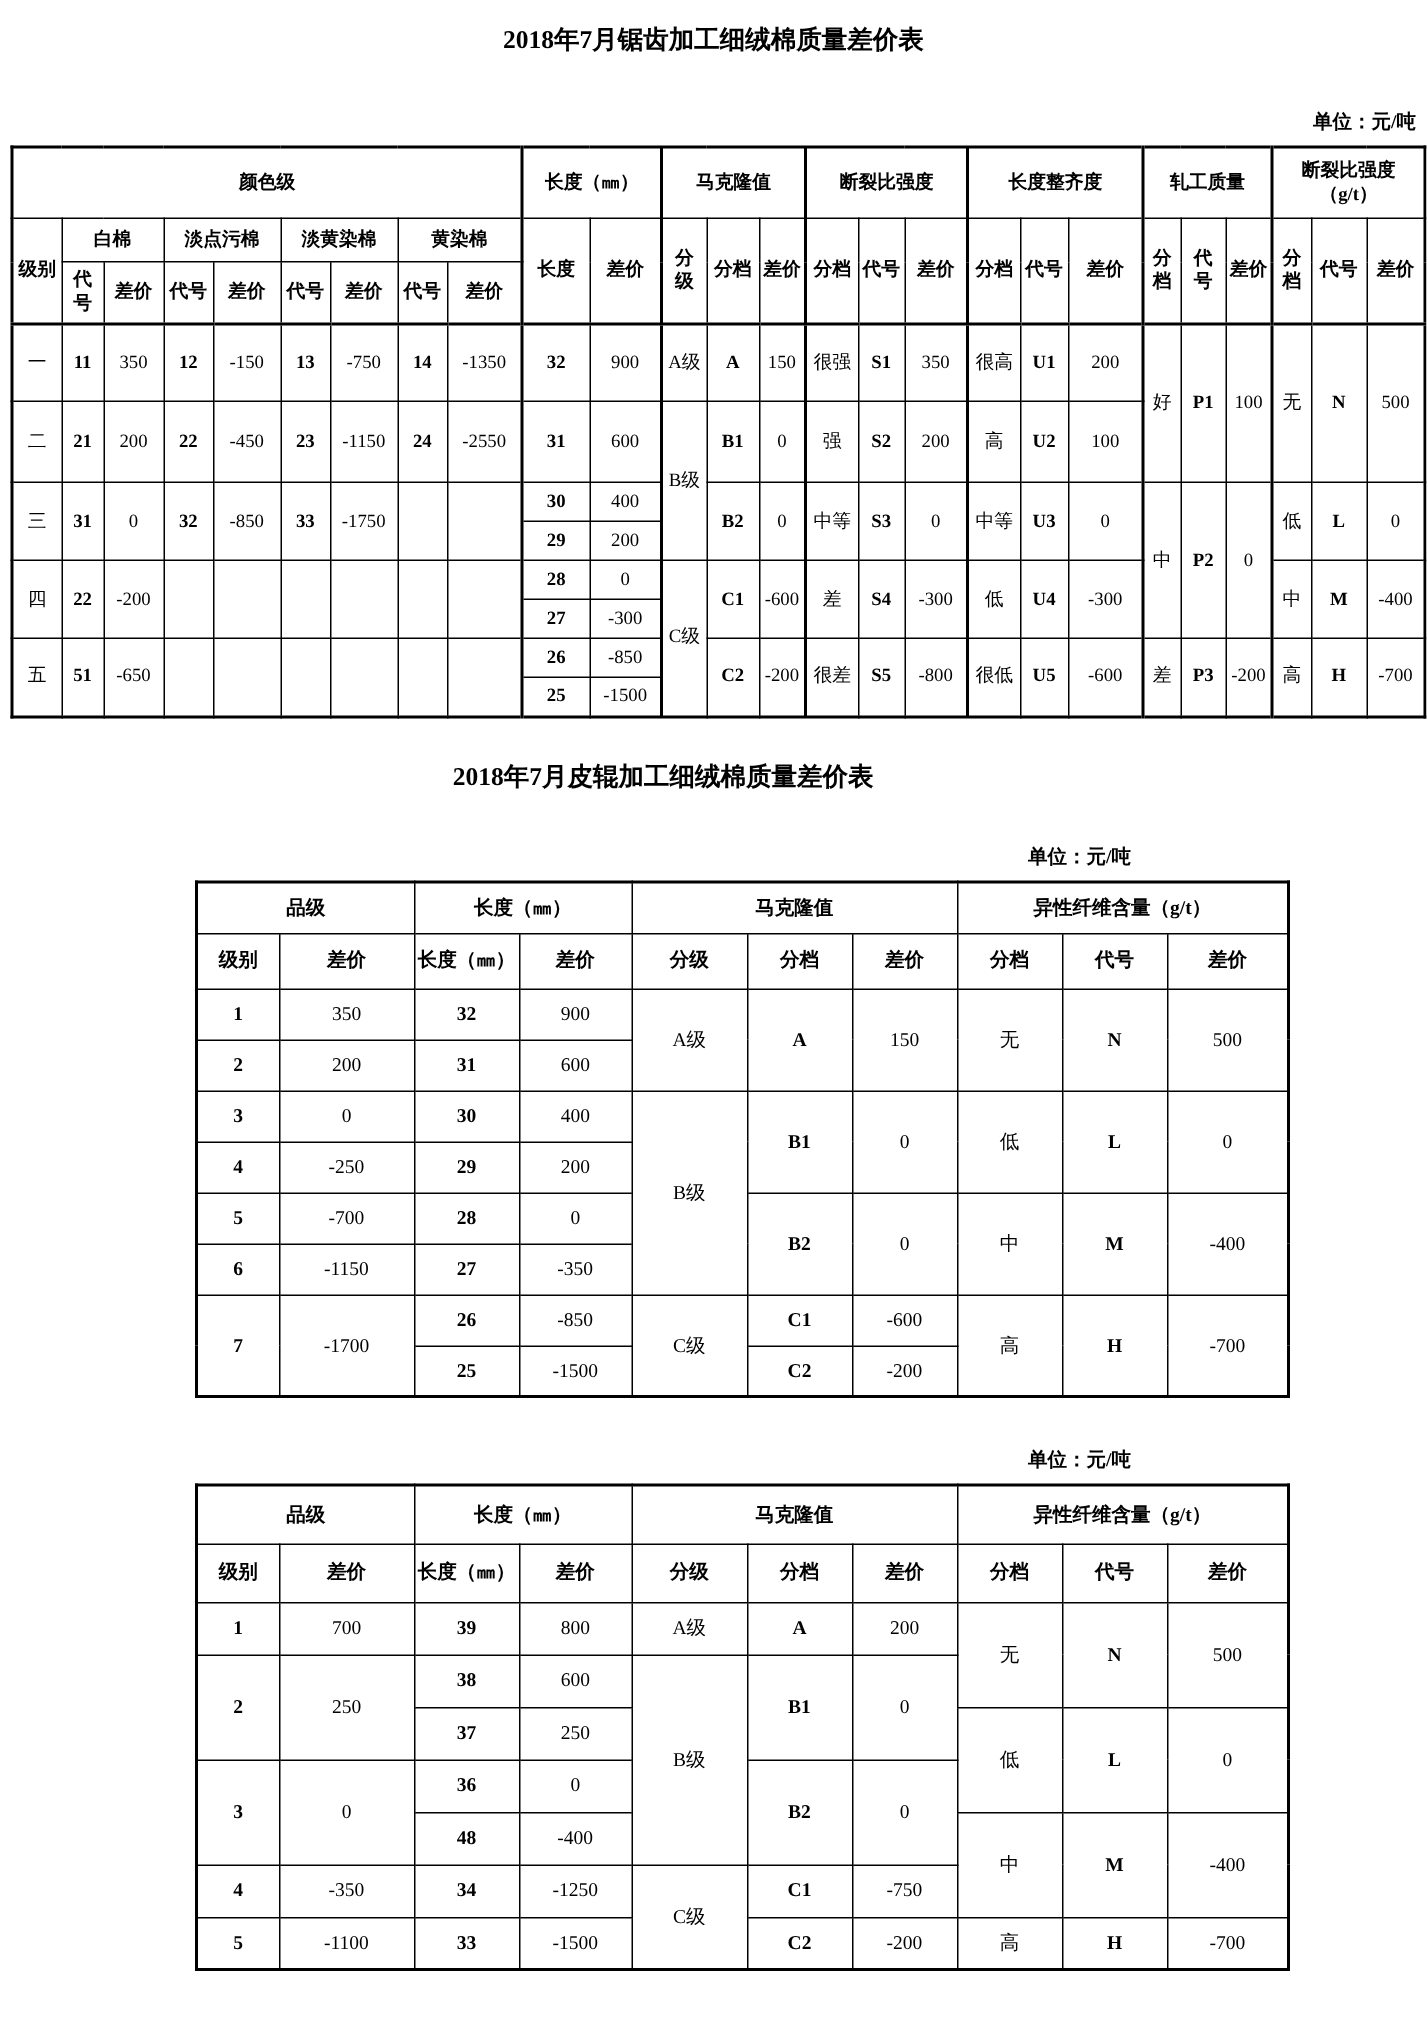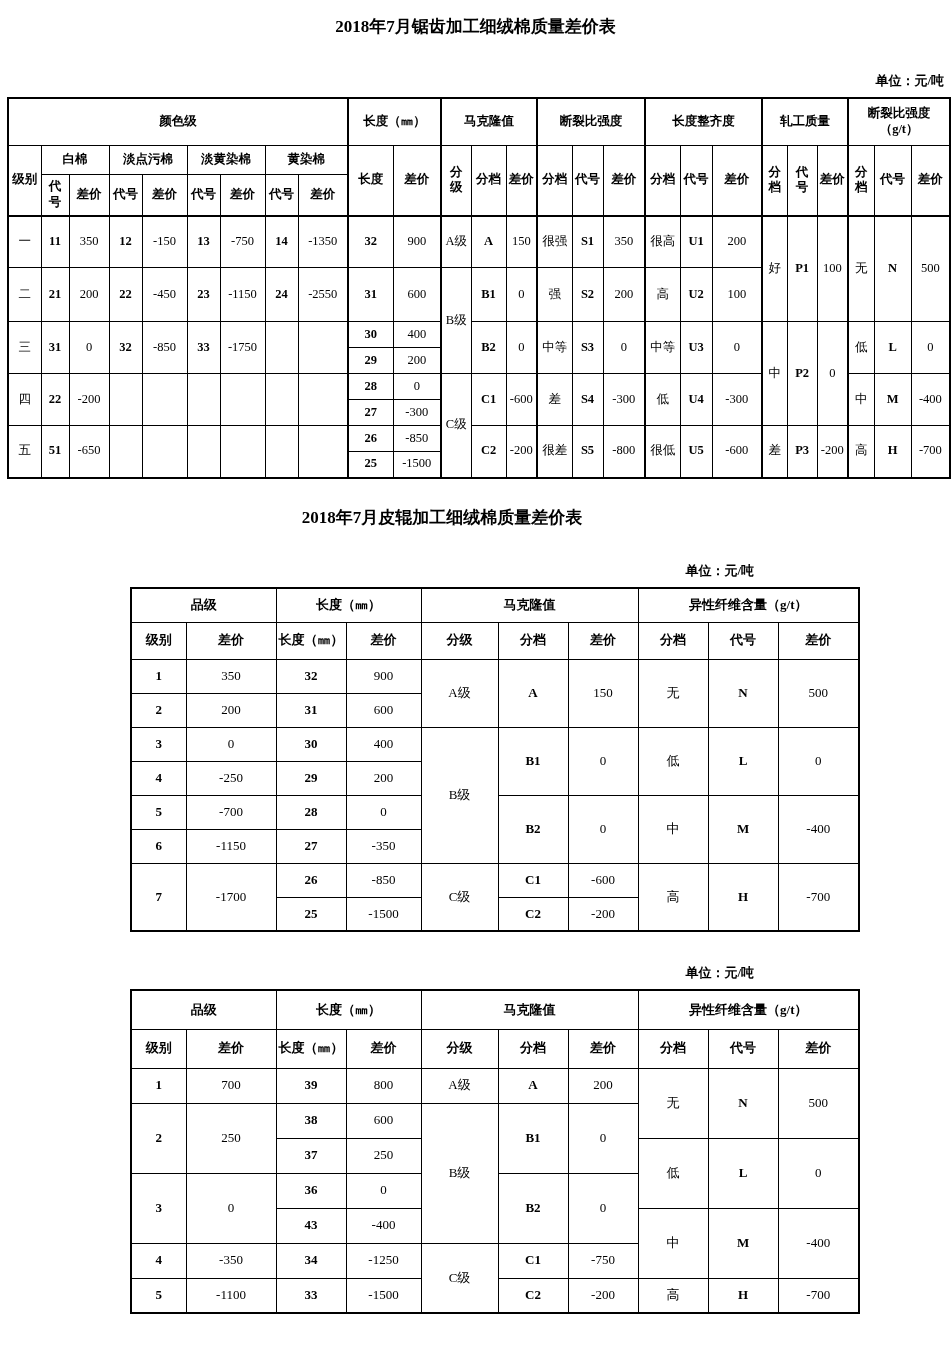--- a/index.html
+++ b/index.html
@@ -443,21 +443,21 @@
         </tr>
         <tr>
           <td rowspan="2" class="b">3</td>
           <td rowspan="2">0</td>
           <td class="b">36</td>
           <td>0</td>
           <td rowspan="2" class="b">B2</td>
           <td rowspan="2">0</td>
         </tr>
         <tr>
-          <td class="b">43</td>
+          <td class="b">48</td>
           <td>-400</td>
           <td rowspan="2">中</td>
           <td rowspan="2" class="b">M</td>
           <td rowspan="2">-400</td>
         </tr>
         <tr>
           <td class="b">4</td>
           <td>-350</td>
           <td class="b">34</td>
           <td>-1250</td>

